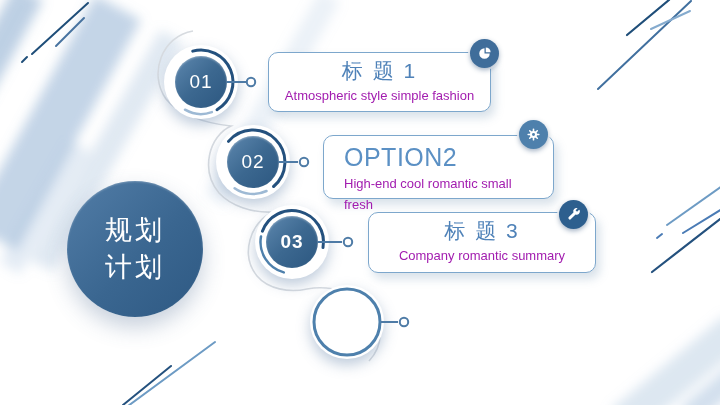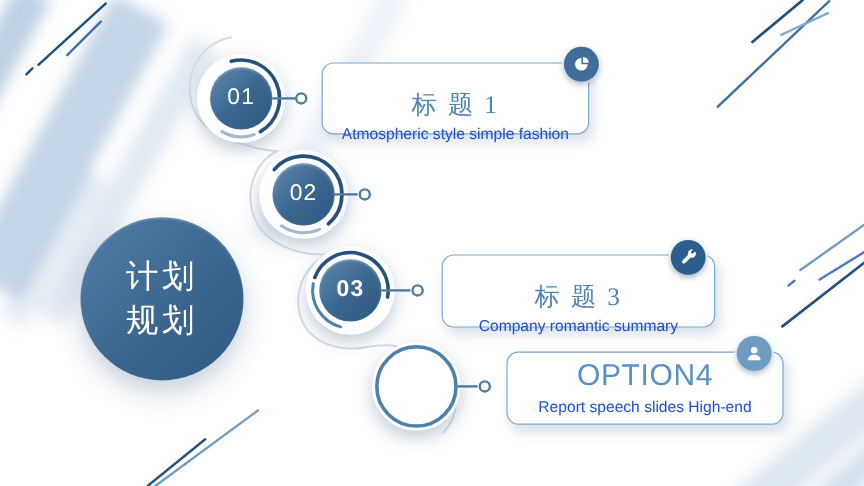--- a/index.html
+++ b/index.html
@@ -44,25 +44,25 @@
     position:absolute; z-index:4; background:#ffffff;
     border:1.5px solid #7da7cc; border-radius:10px;
     box-shadow:4px 6px 10px rgba(120,150,180,.28);
   }
   .card1{left:268px; top:52px;  width:221px; height:58px;}
   .card2{left:323px; top:135px; width:229px; height:62px; overflow:visible;}
   .card3{left:368px; top:212px; width:226px; height:59px;}
   .card4{left:422px; top:293px; width:229px; height:59px;}
 
   .t-center{text-align:center;}
-  .title-cn{margin-top:20px; font-size:21px; color:#4f82b8; letter-spacing:2px;font-family:Liberation Serif, serif;}
+  .title-cn{margin-top:4px; font-size:21px; color:#4f82b8; letter-spacing:2px;}
   .title-en{font-size:25px; color:#5b90c4; letter-spacing:.5px;}
   .card2 .title-en{margin:7px 0 0 20px;}
   .card4 .title-en{margin-top:5px; text-align:center;}
-  .sub{font-size:13px; color:#1d4ed8; margin-top:3px;}
+  .sub{font-size:13px; color:#a21caf; margin-top:3px;}
   .card2 .sub{margin:2px 0 0 20px; width:192px; line-height:1.6; text-align:left;}
 
   
   .badge{
     position:absolute; width:29px; height:29px; border-radius:50%;
     display:flex; align-items:center; justify-content:center;
     box-shadow:0 2px 5px rgba(50,85,125,.45), 0 0 0 2px rgba(255,255,255,.9);
     z-index:5;
   }
   .badge svg{width:17px; height:17px; display:block;}
@@ -106,22 +106,22 @@
       <line x1="128" y1="406" x2="215" y2="342" stroke="#6d9bc4" stroke-width="2"></line>
     </g>
     <path d="M 193,31 C 162,36 148,74 166,99 C 177,113 202,123 231,126
          C 209,136 200,170 219,193 C 231,206 252,213 273,212
          C 250,222 240,255 257,276 C 268,289 289,293 307,289
          C 334,284 357,295 371,310 C 383,324 384,345 369,361" fill="none" stroke="#d7dbe0" stroke-width="1.6"></path>
   </svg>
 
   <div class="big-circle">
     <div class="txt">
+      <div>规划</div>
       <div>计划</div>
-      <div>规划</div>
     </div>
   </div>
 
   <div class="plate p1"></div>
   <div class="plate p2"></div>
   <div class="plate p3"></div>
   <div class="plate p4"></div>
   <div class="num-circle c1">01</div>
   <div class="num-circle c2">02</div>
   <div class="num-circle c3">03</div>
@@ -154,35 +154,41 @@
     <div class="title-cn">标 题 1</div>
     <div class="sub">Atmospheric style simple fashion</div>
     <div class="badge b1">
       <svg viewBox="0 0 24 24">
         <path d="M12 12 L12 4.6 A7.4 7.4 0 1 0 19.4 12 Z" fill="#ffffff"></path>
         <path d="M13.8 10.2 L13.8 3.4 A6.8 6.8 0 0 1 20.6 10.2 Z" fill="#ffffff"></path>
       </svg>
     </div>
   </div>
 
+  <div class="card card2">
+    <div class="title-en">OPTION2</div>
+    <div class="sub">High-end cool romantic small fresh</div>
+    <div class="badge b2">
+      <svg viewBox="0 0 24 24">
+        <g fill="#ffffff">
+          <rect x="10.9" y="3.4" width="2.2" height="17.2" rx="1"></rect>
+          <rect x="10.9" y="3.4" width="2.2" height="17.2" rx="1" transform="rotate(45 12 12)"></rect>
+          <rect x="10.9" y="3.4" width="2.2" height="17.2" rx="1" transform="rotate(90 12 12)"></rect>
+          <rect x="10.9" y="3.4" width="2.2" height="17.2" rx="1" transform="rotate(135 12 12)"></rect>
+          <circle cx="12" cy="12" r="5"></circle>
+        </g>
+        <circle cx="12" cy="12" r="2.1" fill="#4e80ac"></circle>
+      </svg>
+    </div>
+  </div>
 
   <div class="card card3 t-center">
     <div class="title-cn">标 题 3</div>
     <div class="sub">Company romantic summary</div>
     <div class="badge b3">
       <svg viewBox="0 0 24 24">
         <path fill="#ffffff" d="M20.8 6.1a4.6 4.6 0 0 1-5.9 5.9l-6.5 6.5a2.1 2.1 0 0 1-3-3l6.5-6.5a4.6 4.6 0 0 1 5.9-5.9l-2.9 2.9 2.1 2.1 2.9-2.9z"></path>
       </svg>
     </div>
   </div>
 
-  <div class="card card4">
-    <div class="title-en">OPTION4</div>
-    <div class="sub t-center">Report speech slides High-end</div>
-    <div class="badge b4">
-      <svg viewBox="0 0 24 24">
-        <circle cx="12" cy="8.3" r="3.9" fill="#ffffff"></circle>
-        <path d="M4.5 20c0-4.1 3.4-6.4 7.5-6.4s7.5 2.3 7.5 6.4z" fill="#ffffff"></path>
-      </svg>
-    </div>
-  </div>
 
 </div>
 
 </body></html>

